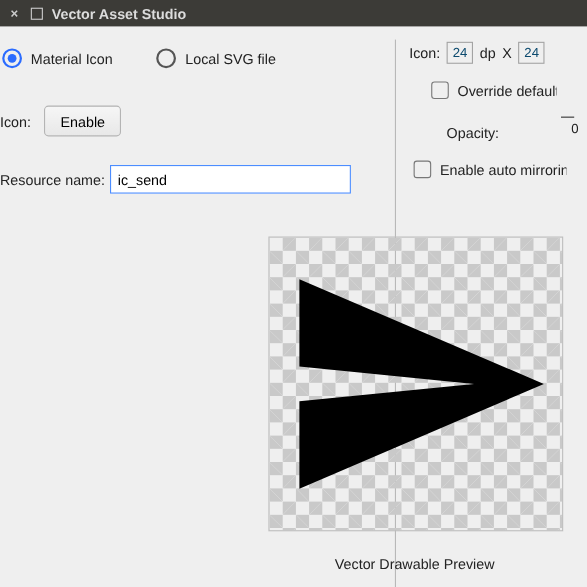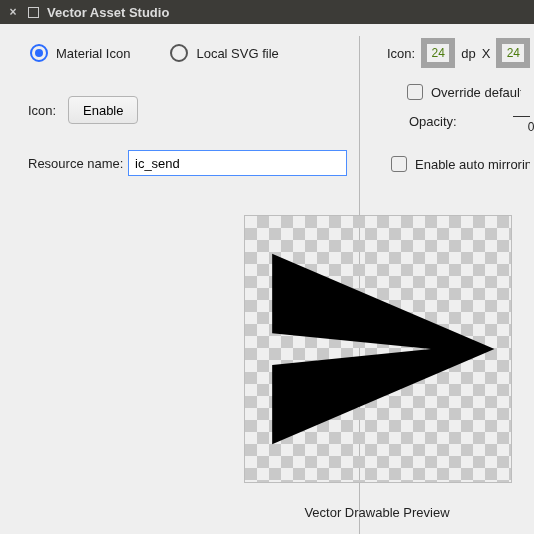--- a/index.html
+++ b/index.html
@@ -3,41 +3,41 @@
 <meta charset="utf-8">
 <style>
   html,body{margin:0;padding:0;width:534px;height:534px;background:#efefef;
     font-family:Arial,Helvetica,sans-serif;font-size:13px;color:#222;overflow:hidden}
   .titlebar{background:#3c3b37;height:24px;color:#dcdcdc;display:flex;
     align-items:center;gap:8px;padding:0 6px;font-weight:bold;font-size:13px}
   .tb-x{width:14px;height:14px;display:flex;align-items:center;justify-content:center;
     color:#ccc;font-size:12px}
   .tb-sq{width:9px;height:9px;border:1.5px solid #ccc}
   .content{display:flex;height:calc(100% - 24px)}
-  .left{width:360px;padding:20px 28px;position:relative}
+  .left{width:360px;padding:20px 0;position:relative}
   .vdiv{position:absolute;left:359px;top:12px;bottom:0;border-left:1px solid #b8b8b8}
   .right{flex:1;padding:14px 12px}
   .radios{display:flex;align-items:center;gap:40px;margin-bottom:34px;margin-left:2px}
   .radio{display:flex;align-items:center;gap:8px}
   .r-outer{width:14px;height:14px;border-radius:50%;border:2px solid #555;
     display:flex;align-items:center;justify-content:center}
   .r-outer.sel{border-color:#2b6cff}
   .r-dot{width:8px;height:8px;border-radius:50%;background:#2b6cff}
   .row{display:flex;align-items:center;margin-bottom:26px}
   .lbl{width:100px}
   .btn{height:28px;padding:0 14px;border:1px solid #b4b4b4;border-radius:4px;
     background:linear-gradient(#f6f6f6,#e8e8e8);font-size:13px;cursor:default}
   .txt{width:205px;height:24px;border:1.5px solid #4c8dff;outline:none;
     padding:0 6px;font-size:13px;background:#fff}
   .size-row{display:flex;align-items:center;gap:6px;margin-bottom:16px}
-  .size-box{width:22px;height:18px;border:6px solid #a3a3a3;display:flex;
-    align-items:center;justify-content:center;color:#4d7c0f;font-size:12px}
+  .size-box{width:22px;height:18px;border:1px solid #a3a3a3;display:flex;
+    align-items:center;justify-content:center;color:#0c4a6e;font-size:12px}
   .cb{width:14px;height:14px;border:1.5px solid #777;border-radius:3px;flex:none}
   .cb-row{display:flex;align-items:center;gap:8px;margin-left:20px;margin-bottom:14px}
-  .op-row{display:flex;align-items:flex-start;gap:8px;margin-left:22px;margin-bottom:18px}
+  .op-row{display:flex;align-items:flex-end;gap:8px;margin-left:34px;margin-bottom:18px}
   .op-slider{flex:1;position:relative;height:24px}
   .op-slider::before{content:'';position:absolute;left:48px;right:0;top:2px;
     border-top:1px solid #333}
   .op-val{position:absolute;right:-4px;top:6px;font-size:12px}
   .preview-wrap{position:absolute;left:244px;top:215px;width:266px}
   .preview{width:266px;height:266px;border:1px solid #bdbdbd;
     background-image:
       linear-gradient(45deg,#c9c9c9 25%,transparent 25%),
       linear-gradient(-45deg,#c9c9c9 25%,transparent 25%),
       linear-gradient(45deg,transparent 75%,#c9c9c9 75%),

